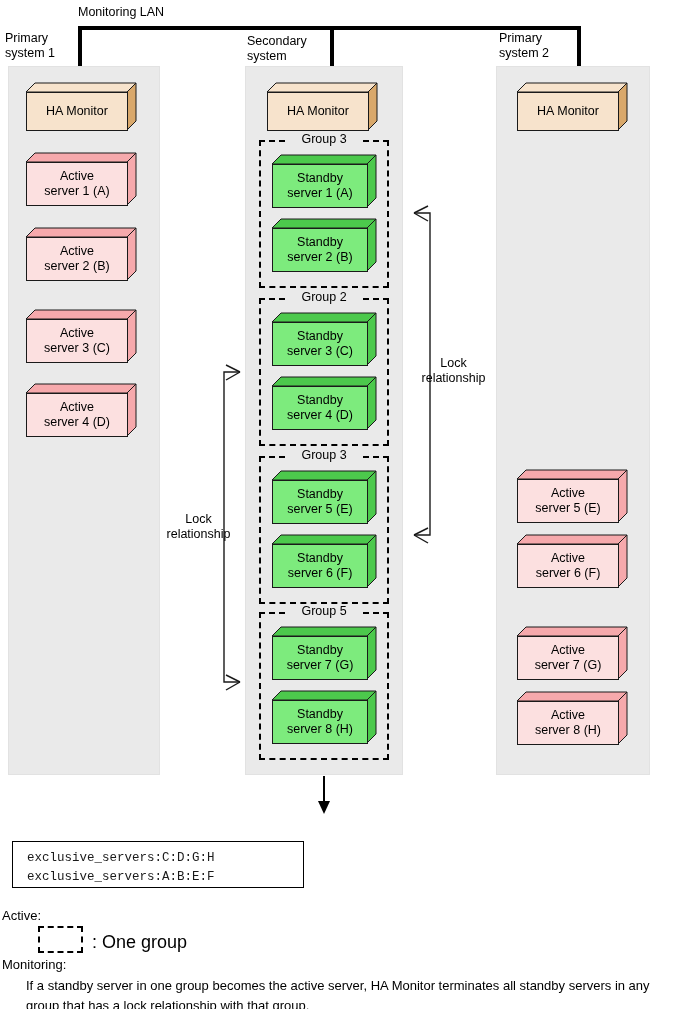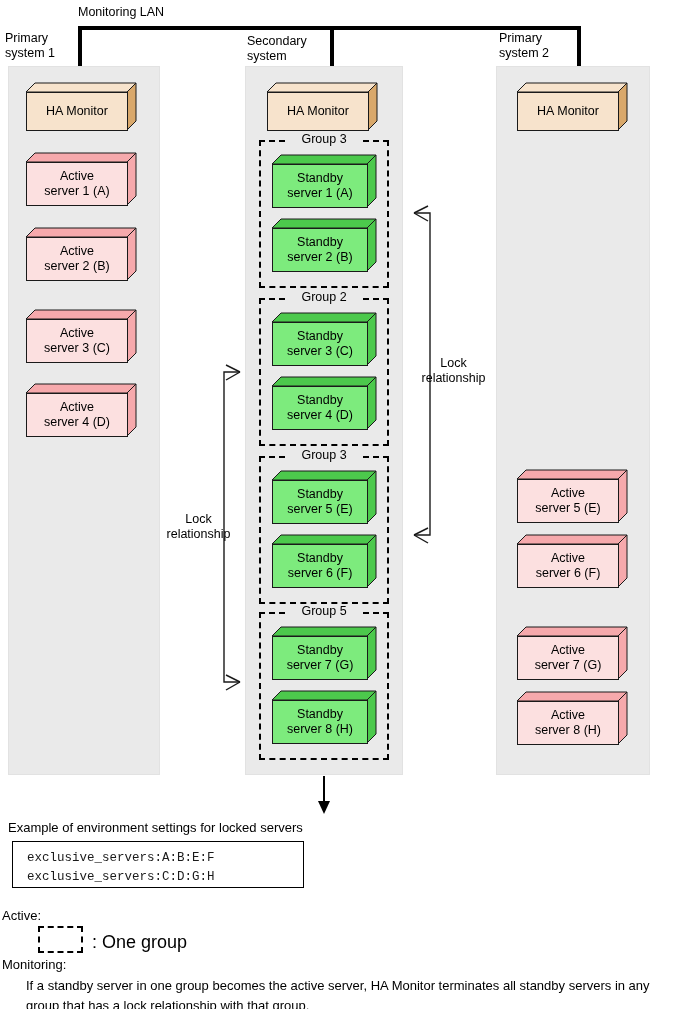--- a/index.html
+++ b/index.html
@@ -329,24 +329,23 @@
   <div class="lock-label" style="left:151px;top:512px;width:95px;">Lock
 relationship</div>
 
   <div class="arrow-down" style="left:312px;top:776px;width:24px;height:40px;">
     <svg width="24" height="40" viewBox="0 0 24 40">
       <line x1="12" y1="0" x2="12" y2="28" stroke="#000" stroke-width="2"></line>
       <polygon points="12,38 6,25 18,25" fill="#000"></polygon>
     </svg>
   </div>
 
-  <div class="ex-title" style="left:8px;top:820px;">Example of environment settings for locked servers</div>
   <div class="codebox" style="left:12px;top:841px;width:292px;height:47px;">
+    <div>exclusive_servers:C:D:G:H</div>
     <div>exclusive_servers:A:B:E:F</div>
-    <div>exclusive_servers:C:D:G:H</div>
   </div>
 
   <div class="legend-title" style="left:2px;top:908px;">Active:</div>
   <div class="legend-swatch" style="left:38px;top:926px;width:45px;height:27px;"></div>
   <div class="legend-text" style="left:92px;top:932px;">: One group</div>
 
   <div class="expl-title" style="left:2px;top:957px;">Monitoring:</div>
   <div class="expl-body" style="left:26px;top:976px;width:648px;">If a standby server in one group becomes the active server, HA Monitor terminates all standby servers in any group that has a lock relationship with that group.</div>
 
 </div>

